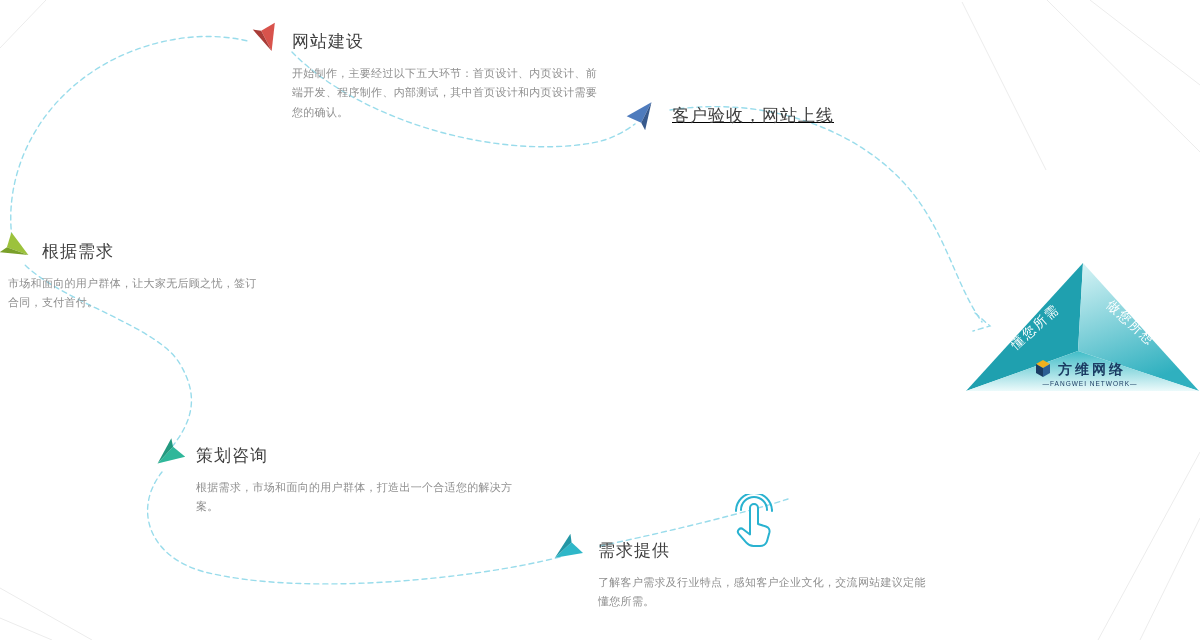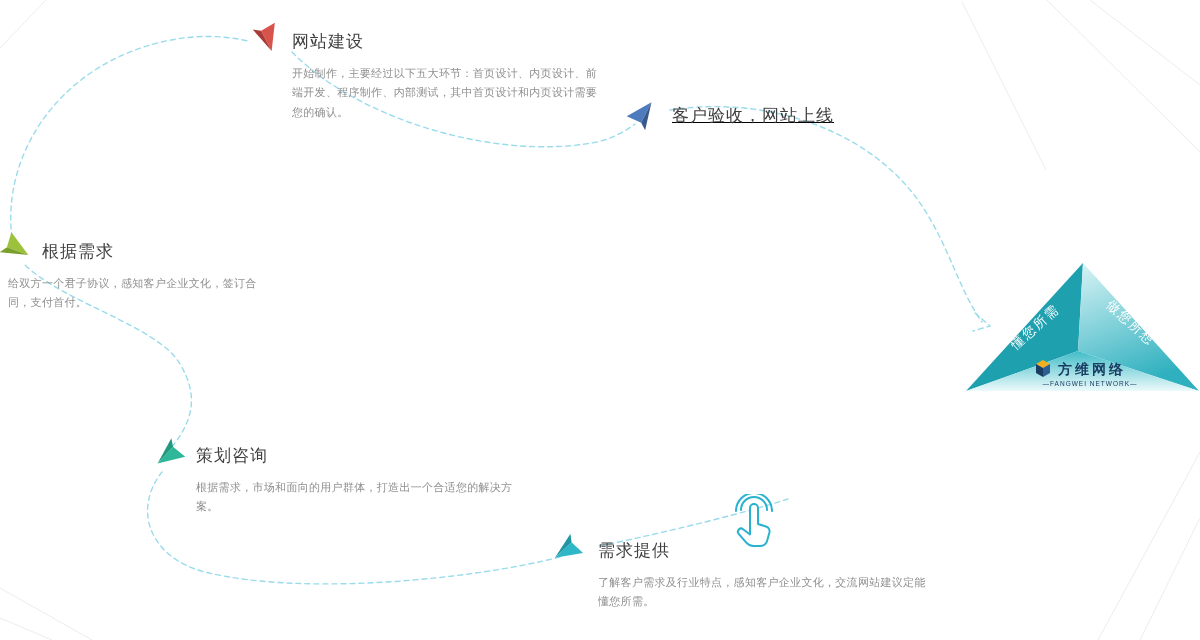--- a/index.html
+++ b/index.html
@@ -86,21 +86,21 @@
     <h3 class="step-title">网站建设</h3>
     <p class="step-desc">开始制作，主要经过以下五大环节：首页设计、内页设计、前端开发、程序制作、内部测试，其中首页设计和内页设计需要您的确认。</p>
   </div>
 
   <div class="step step-accept">
     <h3 class="step-title">客户验收，网站上线</h3>
   </div>
 
   <div class="step step-contract">
     <h3 class="step-title">根据需求</h3>
-    <p class="step-desc">给双方一个君子协议，感知客户企业文化，签订合同，支付首付。</p>
+    <p class="step-desc">市场和面向的用户群体，让大家无后顾之忧，签订合同，支付首付。</p>
   </div>
 
   <div class="step step-require">
     <h3 class="step-title">需求提供</h3>
     <p class="step-desc">了解客户需求及行业特点，感知客户企业文化，交流网站建议定能懂您所需。</p>
   </div>
 
   <div class="step step-plan">
     <h3 class="step-title">策划咨询</h3>
     <p class="step-desc">根据需求，市场和面向的用户群体，打造出一个合适您的解决方案。</p>

